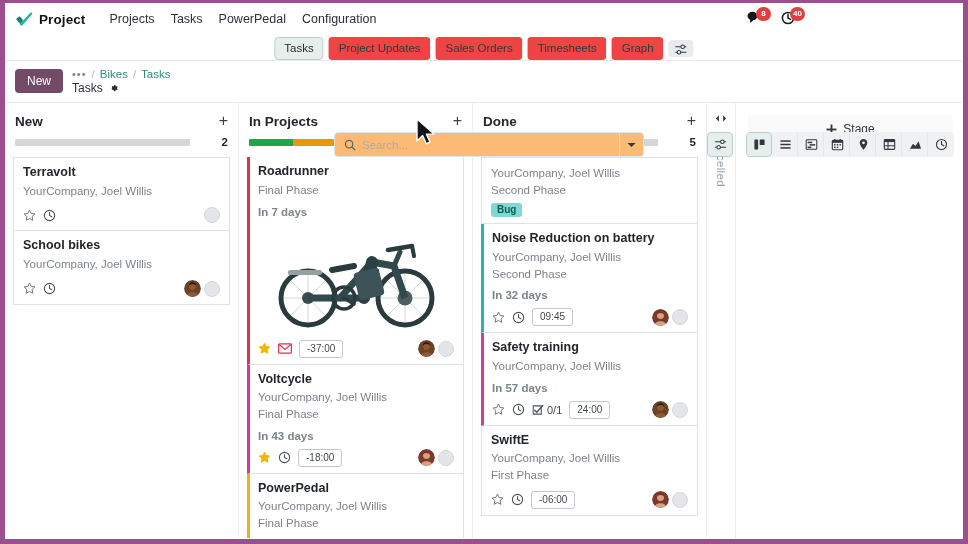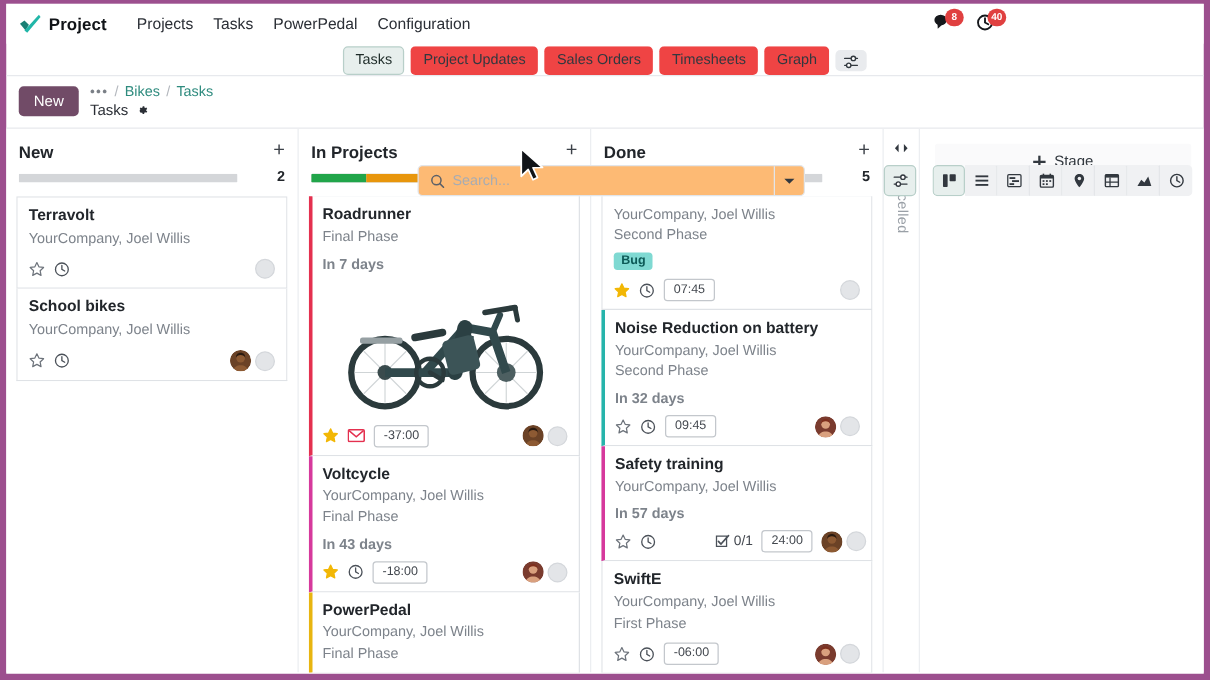--- a/index.html
+++ b/index.html
@@ -189,21 +189,21 @@
     display: flex; align-items: center; gap: 7px;
     margin-top: 7px; min-height: 18px;
   }
   .foot-right { margin-left: auto; display: flex; align-items: center; gap: 3px; }
   .time-badge {
     font-size: 10px; color: #43484f;
     border: 1px solid #c3c7cc; border-radius: 3px;
     padding: 1px 7px 2px; background: #fff;
     line-height: 1.3;
   }
-  .subtask { display: flex; align-items: center; gap: 3px; font-size: 11px; color: #43484f; margin-left: 40px; }
+  .subtask { display: flex; align-items: center; gap: 3px; font-size: 11px; color: #43484f; }
   .avatar {
     width: 17px; height: 17px; border-radius: 50%;
     display: block; object-fit: cover;
   }
   .avatar-empty {
     width: 16px; height: 16px; border-radius: 50%;
     background: #e3e5e8; border: 1px solid #d4d7db;
   }
   .icon-btn { cursor: pointer; display: flex; align-items: center; }
 
@@ -578,37 +578,20 @@
               <div class="meter-seg" style="width:100%;background:#d4d6d9"></div>
             </div>
             <span class="col-count">5</span>
           </div>
         </div>
         <div class="col-body">
           <div class="card">
             <div class="card-sub">YourCompany, Joel Willis</div>
             <div class="card-sub">Second Phase</div>
             <div><span class="tag">Bug</span></div>
-            <div class="card-foot">
-              <span class="icon-btn">
-                <svg width="13" height="13" viewBox="0 0 16 16">
-                  <path d="M8 1.3l2 4.2 4.6.6-3.4 3.2.9 4.6L8 11.7l-4.1 2.2.9-4.6L1.4 6.1l4.6-.6z" fill="#f2b705" stroke="#f2b705" stroke-width="1.2" stroke-linejoin="round"></path>
-                </svg>
-              </span>
-              <span class="icon-btn">
-                <svg width="13" height="13" viewBox="0 0 16 16">
-                  <circle cx="8" cy="8" r="6.3" fill="none" stroke="#4b5159" stroke-width="1.3"></circle>
-                  <path d="M8 4.2V8l2.8 1.6" stroke="#4b5159" stroke-width="1.3" fill="none" stroke-linecap="round"></path>
-                </svg>
-              </span>
-              <span class="time-badge">07:45</span>
-              <span class="foot-right">
-                <span class="avatar-empty"></span>
-              </span>
-            </div>
           </div>
           <div class="card stripe" style="border-left-color:#26b4ab">
             <div class="card-title">Noise Reduction on battery</div>
             <div class="card-sub">YourCompany, Joel Willis</div>
             <div class="card-sub">Second Phase</div>
             <div class="card-when">In 32 days</div>
             <div class="card-foot">
               <span class="icon-btn">
                 <svg width="13" height="13" viewBox="0 0 16 16">
                   <path d="M8 1.3l2 4.2 4.6.6-3.4 3.2.9 4.6L8 11.7l-4.1 2.2.9-4.6L1.4 6.1l4.6-.6z" fill="none" stroke="#6d737b" stroke-width="1.2" stroke-linejoin="round"></path>

